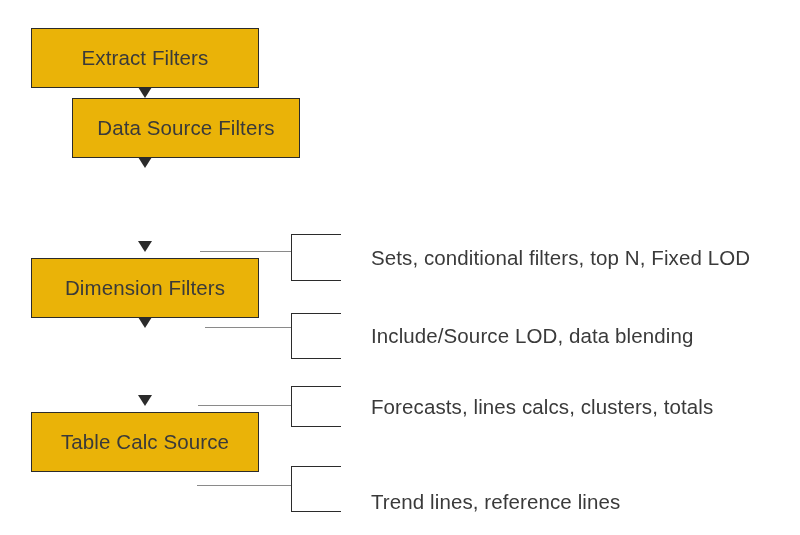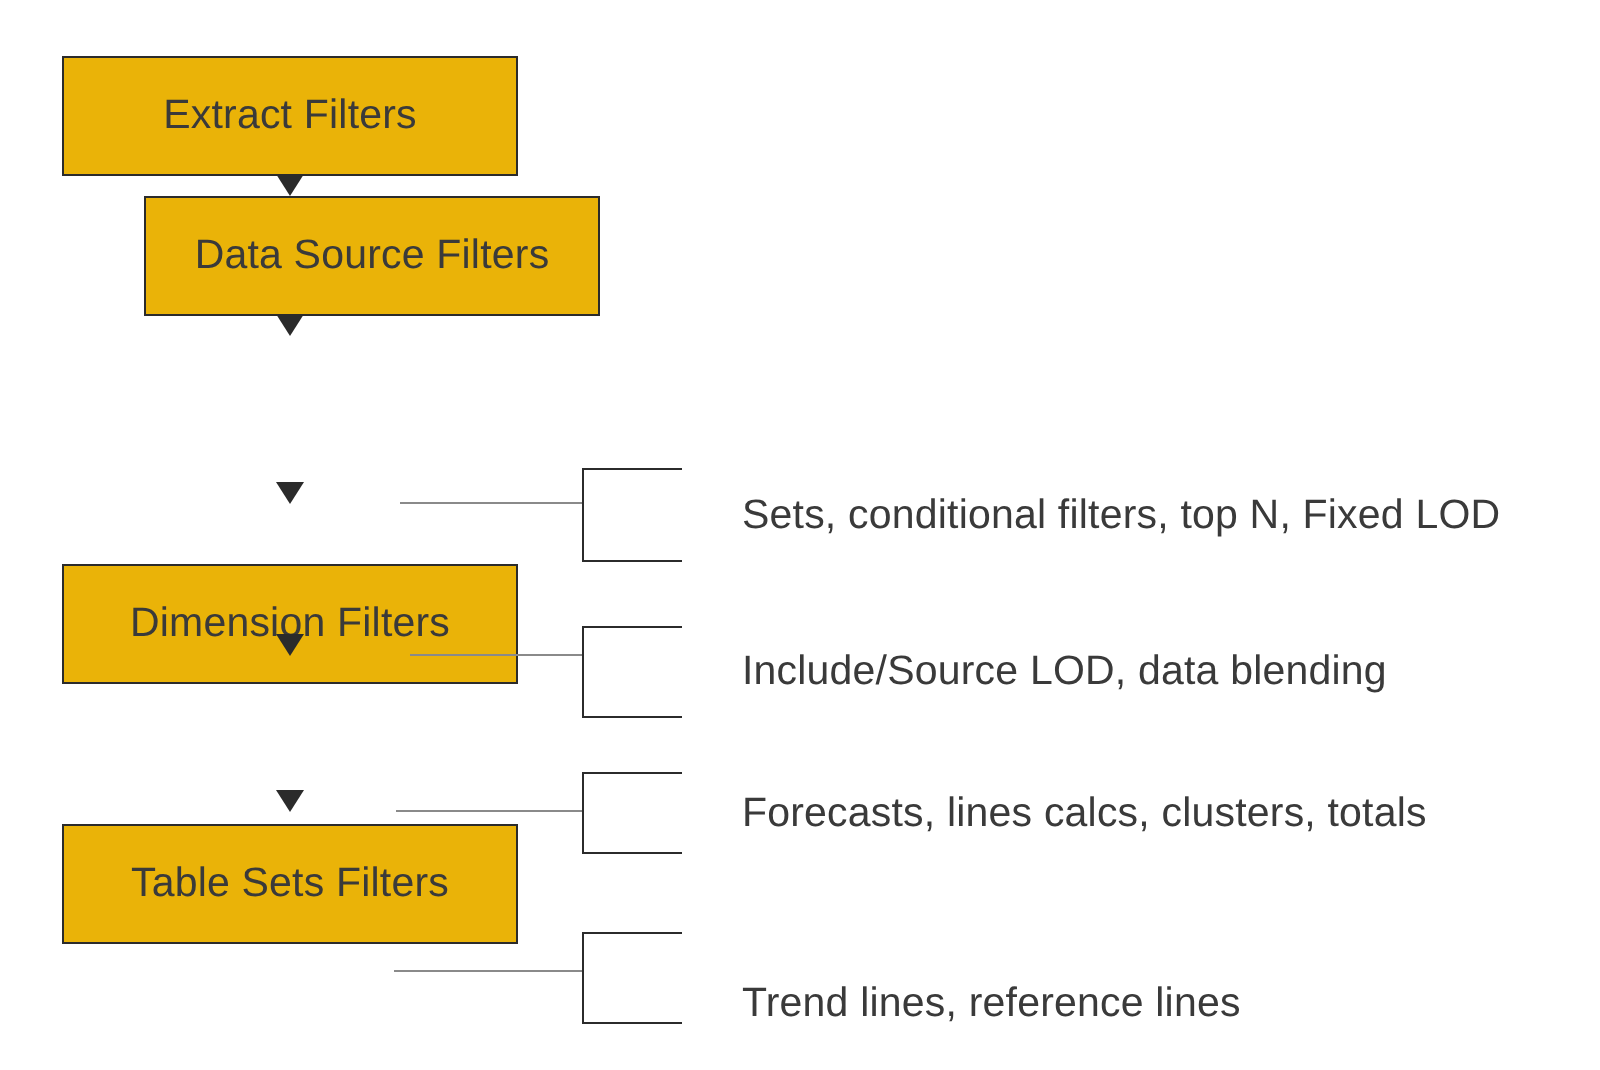--- a/index.html
+++ b/index.html
@@ -42,21 +42,21 @@
     font-weight: 400;
     color: #3a3a3a;
     letter-spacing: 0.1px;
     line-height: 1;
     white-space: nowrap;
   }
 
   .box-0 { top: 28px; }
   .box-1 { top: 98px; margin-left: 41px; }
   .box-2 { top: 182px; }
-  .box-3 { top: 258px; margin-top: 24px; }
+  .box-3 { top: 258px; }
   .box-4 { top: 336px; }
   .box-5 { top: 412px; }
 
   
   .flow-arrow {
     position: absolute;
     left: 138px;
     width: 0;
     height: 0;
     border-left: 7px solid transparent;
@@ -110,21 +110,21 @@
   <div class="flow-box box-0">
     <span class="flow-box-label">Extract Filters</span>
   </div>
   <div class="flow-box box-1">
     <span class="flow-box-label">Data Source Filters</span>
   </div>
   <div class="flow-box box-3">
     <span class="flow-box-label">Dimension Filters</span>
   </div>
   <div class="flow-box box-5">
-    <span class="flow-box-label">Table Sets Filters</span>
+    <span class="flow-box-label">Table Calc Source</span>
   </div>
 
   <div class="flow-arrow arrow-0"></div>
   <div class="flow-arrow arrow-1"></div>
   <div class="flow-arrow arrow-2"></div>
   <div class="flow-arrow arrow-3"></div>
   <div class="flow-arrow arrow-4"></div>
 
   <div class="leader-line" style="left:200px; top:251px; width:92px;"></div>
   <div class="leader-line" style="left:205px; top:327px; width:87px;"></div>

